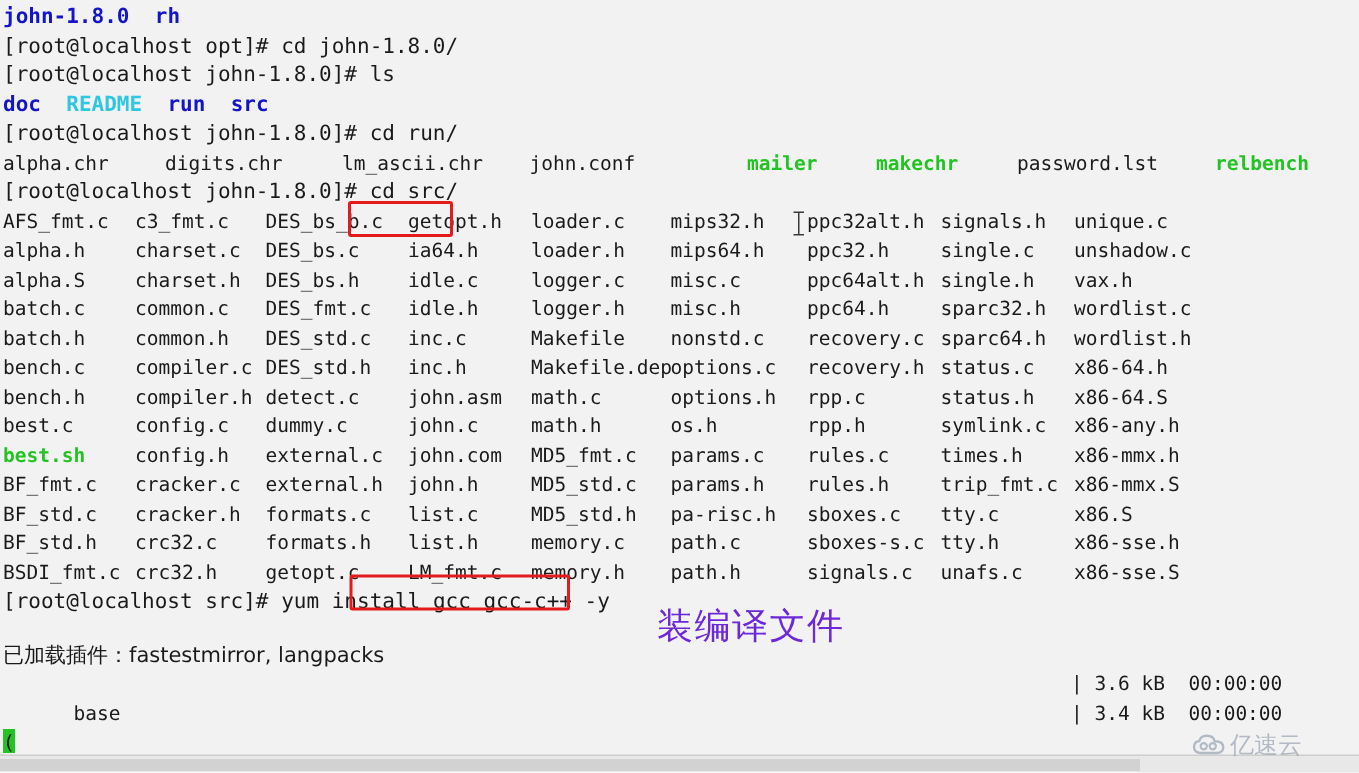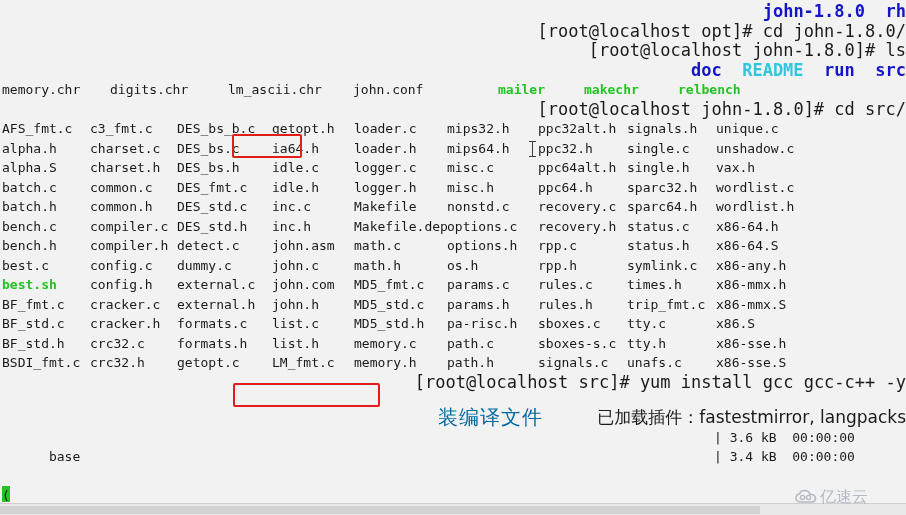--- a/index.html
+++ b/index.html
@@ -24,23 +24,22 @@
     left: 0;
     top: 0;
     width: 906px;
     height: 503px;
     padding: 2px 0 0 2px;
     box-sizing: border-box;
   }
   .line {
     white-space: pre;
     height: 19.5px;
-    font-size: 17px;
+    font-size: 14px;
     letter-spacing: 0px;
-    text-align: right;
   }
   .blue   { color: #1414c8; font-weight: bold; }
   .cyan   { color: #2fc6e0; font-weight: bold; }
   .green  { color: #22c322; font-weight: bold; }
   .plain  { color: #1a1a1a; }
 
   
   .lsgrid {
     display: grid;
     white-space: pre;
@@ -71,23 +70,23 @@
     border-radius: 2px;
     pointer-events: none;
   }
   #redbox-cd-src  { left: 232px; top: 134px; width: 66px; height: 20px; }
   #redbox-gcc     { left: 233px; top: 383px; width: 143px; height: 20px; }
 
   #annot-cn {
     position: absolute;
     left: 438px;
     top: 408px;
-    color: #0369a1;
+    color: #6d28d9;
     font-family: "DejaVu Sans", sans-serif;
-    font-size: 20px;
+    font-size: 24px;
     font-weight: normal;
     letter-spacing: 1px;
     white-space: pre;
   }
 
   
   #block-cursor {
     position: absolute;
     left: 2px;
     top: 486px;
@@ -162,29 +161,31 @@
   <div id="term">
 
     <div class="line"><span class="blue">john-1.8.0</span><span class="plain">  </span><span class="blue">rh</span></div>
 
     <div class="line"><span class="plain">[root@localhost opt]# </span><span class="plain">cd john-1.8.0/</span></div>
 
     <div class="line"><span class="plain">[root@localhost john-1.8.0]# </span><span class="plain">ls</span></div>
 
     <div class="line"><span class="blue">doc</span><span class="plain">  </span><span class="cyan">README</span><span class="plain">  </span><span class="blue">run</span><span class="plain">  </span><span class="blue">src</span></div>
 
+    <div class="line"><span class="plain">[root@localhost john-1.8.0]# </span><span class="plain">cd run/</span></div>
 
 
     <div class="lsgrid grid-run">
-      <span class="plain">memory.chr</span>
+      <span class="plain">alpha.chr</span>
       <span class="plain">digits.chr</span>
       <span class="plain">lm_ascii.chr</span>
       <span class="plain">john.conf</span>
       <span class="green">mailer</span>
       <span class="green">makechr</span>
+      <span class="plain">password.lst</span>
       <span class="green">relbench</span>
     </div>
 
 
     <div class="line"><span class="plain">[root@localhost john-1.8.0]# </span><span class="plain">cd src/</span></div>
 
 
     <div id="src-listing" style="display: grid; grid-template-columns: 88px 87px 95px 82px 93px 91px 89px 89px 100px; white-space: pre;"><span class="plain" style="height: 19.5px; line-height: 19.5px; font-size: 13px;">AFS_fmt.c</span><span class="plain" style="height: 19.5px; line-height: 19.5px; font-size: 13px;">c3_fmt.c</span><span class="plain" style="height: 19.5px; line-height: 19.5px; font-size: 13px;">DES_bs_b.c</span><span class="plain" style="height: 19.5px; line-height: 19.5px; font-size: 13px;">getopt.h</span><span class="plain" style="height: 19.5px; line-height: 19.5px; font-size: 13px;">loader.c</span><span class="plain" style="height: 19.5px; line-height: 19.5px; font-size: 13px;">mips32.h</span><span class="plain" style="height: 19.5px; line-height: 19.5px; font-size: 13px;">ppc32alt.h</span><span class="plain" style="height: 19.5px; line-height: 19.5px; font-size: 13px;">signals.h</span><span class="plain" style="height: 19.5px; line-height: 19.5px; font-size: 13px;">unique.c</span><span class="plain" style="height: 19.5px; line-height: 19.5px; font-size: 13px;">alpha.h</span><span class="plain" style="height: 19.5px; line-height: 19.5px; font-size: 13px;">charset.c</span><span class="plain" style="height: 19.5px; line-height: 19.5px; font-size: 13px;">DES_bs.c</span><span class="plain" style="height: 19.5px; line-height: 19.5px; font-size: 13px;">ia64.h</span><span class="plain" style="height: 19.5px; line-height: 19.5px; font-size: 13px;">loader.h</span><span class="plain" style="height: 19.5px; line-height: 19.5px; font-size: 13px;">mips64.h</span><span class="plain" style="height: 19.5px; line-height: 19.5px; font-size: 13px;">ppc32.h</span><span class="plain" style="height: 19.5px; line-height: 19.5px; font-size: 13px;">single.c</span><span class="plain" style="height: 19.5px; line-height: 19.5px; font-size: 13px;">unshadow.c</span><span class="plain" style="height: 19.5px; line-height: 19.5px; font-size: 13px;">alpha.S</span><span class="plain" style="height: 19.5px; line-height: 19.5px; font-size: 13px;">charset.h</span><span class="plain" style="height: 19.5px; line-height: 19.5px; font-size: 13px;">DES_bs.h</span><span class="plain" style="height: 19.5px; line-height: 19.5px; font-size: 13px;">idle.c</span><span class="plain" style="height: 19.5px; line-height: 19.5px; font-size: 13px;">logger.c</span><span class="plain" style="height: 19.5px; line-height: 19.5px; font-size: 13px;">misc.c</span><span class="plain" style="height: 19.5px; line-height: 19.5px; font-size: 13px;">ppc64alt.h</span><span class="plain" style="height: 19.5px; line-height: 19.5px; font-size: 13px;">single.h</span><span class="plain" style="height: 19.5px; line-height: 19.5px; font-size: 13px;">vax.h</span><span class="plain" style="height: 19.5px; line-height: 19.5px; font-size: 13px;">batch.c</span><span class="plain" style="height: 19.5px; line-height: 19.5px; font-size: 13px;">common.c</span><span class="plain" style="height: 19.5px; line-height: 19.5px; font-size: 13px;">DES_fmt.c</span><span class="plain" style="height: 19.5px; line-height: 19.5px; font-size: 13px;">idle.h</span><span class="plain" style="height: 19.5px; line-height: 19.5px; font-size: 13px;">logger.h</span><span class="plain" style="height: 19.5px; line-height: 19.5px; font-size: 13px;">misc.h</span><span class="plain" style="height: 19.5px; line-height: 19.5px; font-size: 13px;">ppc64.h</span><span class="plain" style="height: 19.5px; line-height: 19.5px; font-size: 13px;">sparc32.h</span><span class="plain" style="height: 19.5px; line-height: 19.5px; font-size: 13px;">wordlist.c</span><span class="plain" style="height: 19.5px; line-height: 19.5px; font-size: 13px;">batch.h</span><span class="plain" style="height: 19.5px; line-height: 19.5px; font-size: 13px;">common.h</span><span class="plain" style="height: 19.5px; line-height: 19.5px; font-size: 13px;">DES_std.c</span><span class="plain" style="height: 19.5px; line-height: 19.5px; font-size: 13px;">inc.c</span><span class="plain" style="height: 19.5px; line-height: 19.5px; font-size: 13px;">Makefile</span><span class="plain" style="height: 19.5px; line-height: 19.5px; font-size: 13px;">nonstd.c</span><span class="plain" style="height: 19.5px; line-height: 19.5px; font-size: 13px;">recovery.c</span><span class="plain" style="height: 19.5px; line-height: 19.5px; font-size: 13px;">sparc64.h</span><span class="plain" style="height: 19.5px; line-height: 19.5px; font-size: 13px;">wordlist.h</span><span class="plain" style="height: 19.5px; line-height: 19.5px; font-size: 13px;">bench.c</span><span class="plain" style="height: 19.5px; line-height: 19.5px; font-size: 13px;">compiler.c</span><span class="plain" style="height: 19.5px; line-height: 19.5px; font-size: 13px;">DES_std.h</span><span class="plain" style="height: 19.5px; line-height: 19.5px; font-size: 13px;">inc.h</span><span class="plain" style="height: 19.5px; line-height: 19.5px; font-size: 13px;">Makefile.dep</span><span class="plain" style="height: 19.5px; line-height: 19.5px; font-size: 13px;">options.c</span><span class="plain" style="height: 19.5px; line-height: 19.5px; font-size: 13px;">recovery.h</span><span class="plain" style="height: 19.5px; line-height: 19.5px; font-size: 13px;">status.c</span><span class="plain" style="height: 19.5px; line-height: 19.5px; font-size: 13px;">x86-64.h</span><span class="plain" style="height: 19.5px; line-height: 19.5px; font-size: 13px;">bench.h</span><span class="plain" style="height: 19.5px; line-height: 19.5px; font-size: 13px;">compiler.h</span><span class="plain" style="height: 19.5px; line-height: 19.5px; font-size: 13px;">detect.c</span><span class="plain" style="height: 19.5px; line-height: 19.5px; font-size: 13px;">john.asm</span><span class="plain" style="height: 19.5px; line-height: 19.5px; font-size: 13px;">math.c</span><span class="plain" style="height: 19.5px; line-height: 19.5px; font-size: 13px;">options.h</span><span class="plain" style="height: 19.5px; line-height: 19.5px; font-size: 13px;">rpp.c</span><span class="plain" style="height: 19.5px; line-height: 19.5px; font-size: 13px;">status.h</span><span class="plain" style="height: 19.5px; line-height: 19.5px; font-size: 13px;">x86-64.S</span><span class="plain" style="height: 19.5px; line-height: 19.5px; font-size: 13px;">best.c</span><span class="plain" style="height: 19.5px; line-height: 19.5px; font-size: 13px;">config.c</span><span class="plain" style="height: 19.5px; line-height: 19.5px; font-size: 13px;">dummy.c</span><span class="plain" style="height: 19.5px; line-height: 19.5px; font-size: 13px;">john.c</span><span class="plain" style="height: 19.5px; line-height: 19.5px; font-size: 13px;">math.h</span><span class="plain" style="height: 19.5px; line-height: 19.5px; font-size: 13px;">os.h</span><span class="plain" style="height: 19.5px; line-height: 19.5px; font-size: 13px;">rpp.h</span><span class="plain" style="height: 19.5px; line-height: 19.5px; font-size: 13px;">symlink.c</span><span class="plain" style="height: 19.5px; line-height: 19.5px; font-size: 13px;">x86-any.h</span><span class="green" style="height: 19.5px; line-height: 19.5px; font-size: 13px;">best.sh</span><span class="plain" style="height: 19.5px; line-height: 19.5px; font-size: 13px;">config.h</span><span class="plain" style="height: 19.5px; line-height: 19.5px; font-size: 13px;">external.c</span><span class="plain" style="height: 19.5px; line-height: 19.5px; font-size: 13px;">john.com</span><span class="plain" style="height: 19.5px; line-height: 19.5px; font-size: 13px;">MD5_fmt.c</span><span class="plain" style="height: 19.5px; line-height: 19.5px; font-size: 13px;">params.c</span><span class="plain" style="height: 19.5px; line-height: 19.5px; font-size: 13px;">rules.c</span><span class="plain" style="height: 19.5px; line-height: 19.5px; font-size: 13px;">times.h</span><span class="plain" style="height: 19.5px; line-height: 19.5px; font-size: 13px;">x86-mmx.h</span><span class="plain" style="height: 19.5px; line-height: 19.5px; font-size: 13px;">BF_fmt.c</span><span class="plain" style="height: 19.5px; line-height: 19.5px; font-size: 13px;">cracker.c</span><span class="plain" style="height: 19.5px; line-height: 19.5px; font-size: 13px;">external.h</span><span class="plain" style="height: 19.5px; line-height: 19.5px; font-size: 13px;">john.h</span><span class="plain" style="height: 19.5px; line-height: 19.5px; font-size: 13px;">MD5_std.c</span><span class="plain" style="height: 19.5px; line-height: 19.5px; font-size: 13px;">params.h</span><span class="plain" style="height: 19.5px; line-height: 19.5px; font-size: 13px;">rules.h</span><span class="plain" style="height: 19.5px; line-height: 19.5px; font-size: 13px;">trip_fmt.c</span><span class="plain" style="height: 19.5px; line-height: 19.5px; font-size: 13px;">x86-mmx.S</span><span class="plain" style="height: 19.5px; line-height: 19.5px; font-size: 13px;">BF_std.c</span><span class="plain" style="height: 19.5px; line-height: 19.5px; font-size: 13px;">cracker.h</span><span class="plain" style="height: 19.5px; line-height: 19.5px; font-size: 13px;">formats.c</span><span class="plain" style="height: 19.5px; line-height: 19.5px; font-size: 13px;">list.c</span><span class="plain" style="height: 19.5px; line-height: 19.5px; font-size: 13px;">MD5_std.h</span><span class="plain" style="height: 19.5px; line-height: 19.5px; font-size: 13px;">pa-risc.h</span><span class="plain" style="height: 19.5px; line-height: 19.5px; font-size: 13px;">sboxes.c</span><span class="plain" style="height: 19.5px; line-height: 19.5px; font-size: 13px;">tty.c</span><span class="plain" style="height: 19.5px; line-height: 19.5px; font-size: 13px;">x86.S</span><span class="plain" style="height: 19.5px; line-height: 19.5px; font-size: 13px;">BF_std.h</span><span class="plain" style="height: 19.5px; line-height: 19.5px; font-size: 13px;">crc32.c</span><span class="plain" style="height: 19.5px; line-height: 19.5px; font-size: 13px;">formats.h</span><span class="plain" style="height: 19.5px; line-height: 19.5px; font-size: 13px;">list.h</span><span class="plain" style="height: 19.5px; line-height: 19.5px; font-size: 13px;">memory.c</span><span class="plain" style="height: 19.5px; line-height: 19.5px; font-size: 13px;">path.c</span><span class="plain" style="height: 19.5px; line-height: 19.5px; font-size: 13px;">sboxes-s.c</span><span class="plain" style="height: 19.5px; line-height: 19.5px; font-size: 13px;">tty.h</span><span class="plain" style="height: 19.5px; line-height: 19.5px; font-size: 13px;">x86-sse.h</span><span class="plain" style="height: 19.5px; line-height: 19.5px; font-size: 13px;">BSDI_fmt.c</span><span class="plain" style="height: 19.5px; line-height: 19.5px; font-size: 13px;">crc32.h</span><span class="plain" style="height: 19.5px; line-height: 19.5px; font-size: 13px;">getopt.c</span><span class="plain" style="height: 19.5px; line-height: 19.5px; font-size: 13px;">LM_fmt.c</span><span class="plain" style="height: 19.5px; line-height: 19.5px; font-size: 13px;">memory.h</span><span class="plain" style="height: 19.5px; line-height: 19.5px; font-size: 13px;">path.h</span><span class="plain" style="height: 19.5px; line-height: 19.5px; font-size: 13px;">signals.c</span><span class="plain" style="height: 19.5px; line-height: 19.5px; font-size: 13px;">unafs.c</span><span class="plain" style="height: 19.5px; line-height: 19.5px; font-size: 13px;">x86-sse.S</span></div>
 
     <div class="line"><span class="plain">[root@localhost src]# </span><span class="plain">yum install </span><span class="plain">gcc gcc-c++ -y</span></div>

